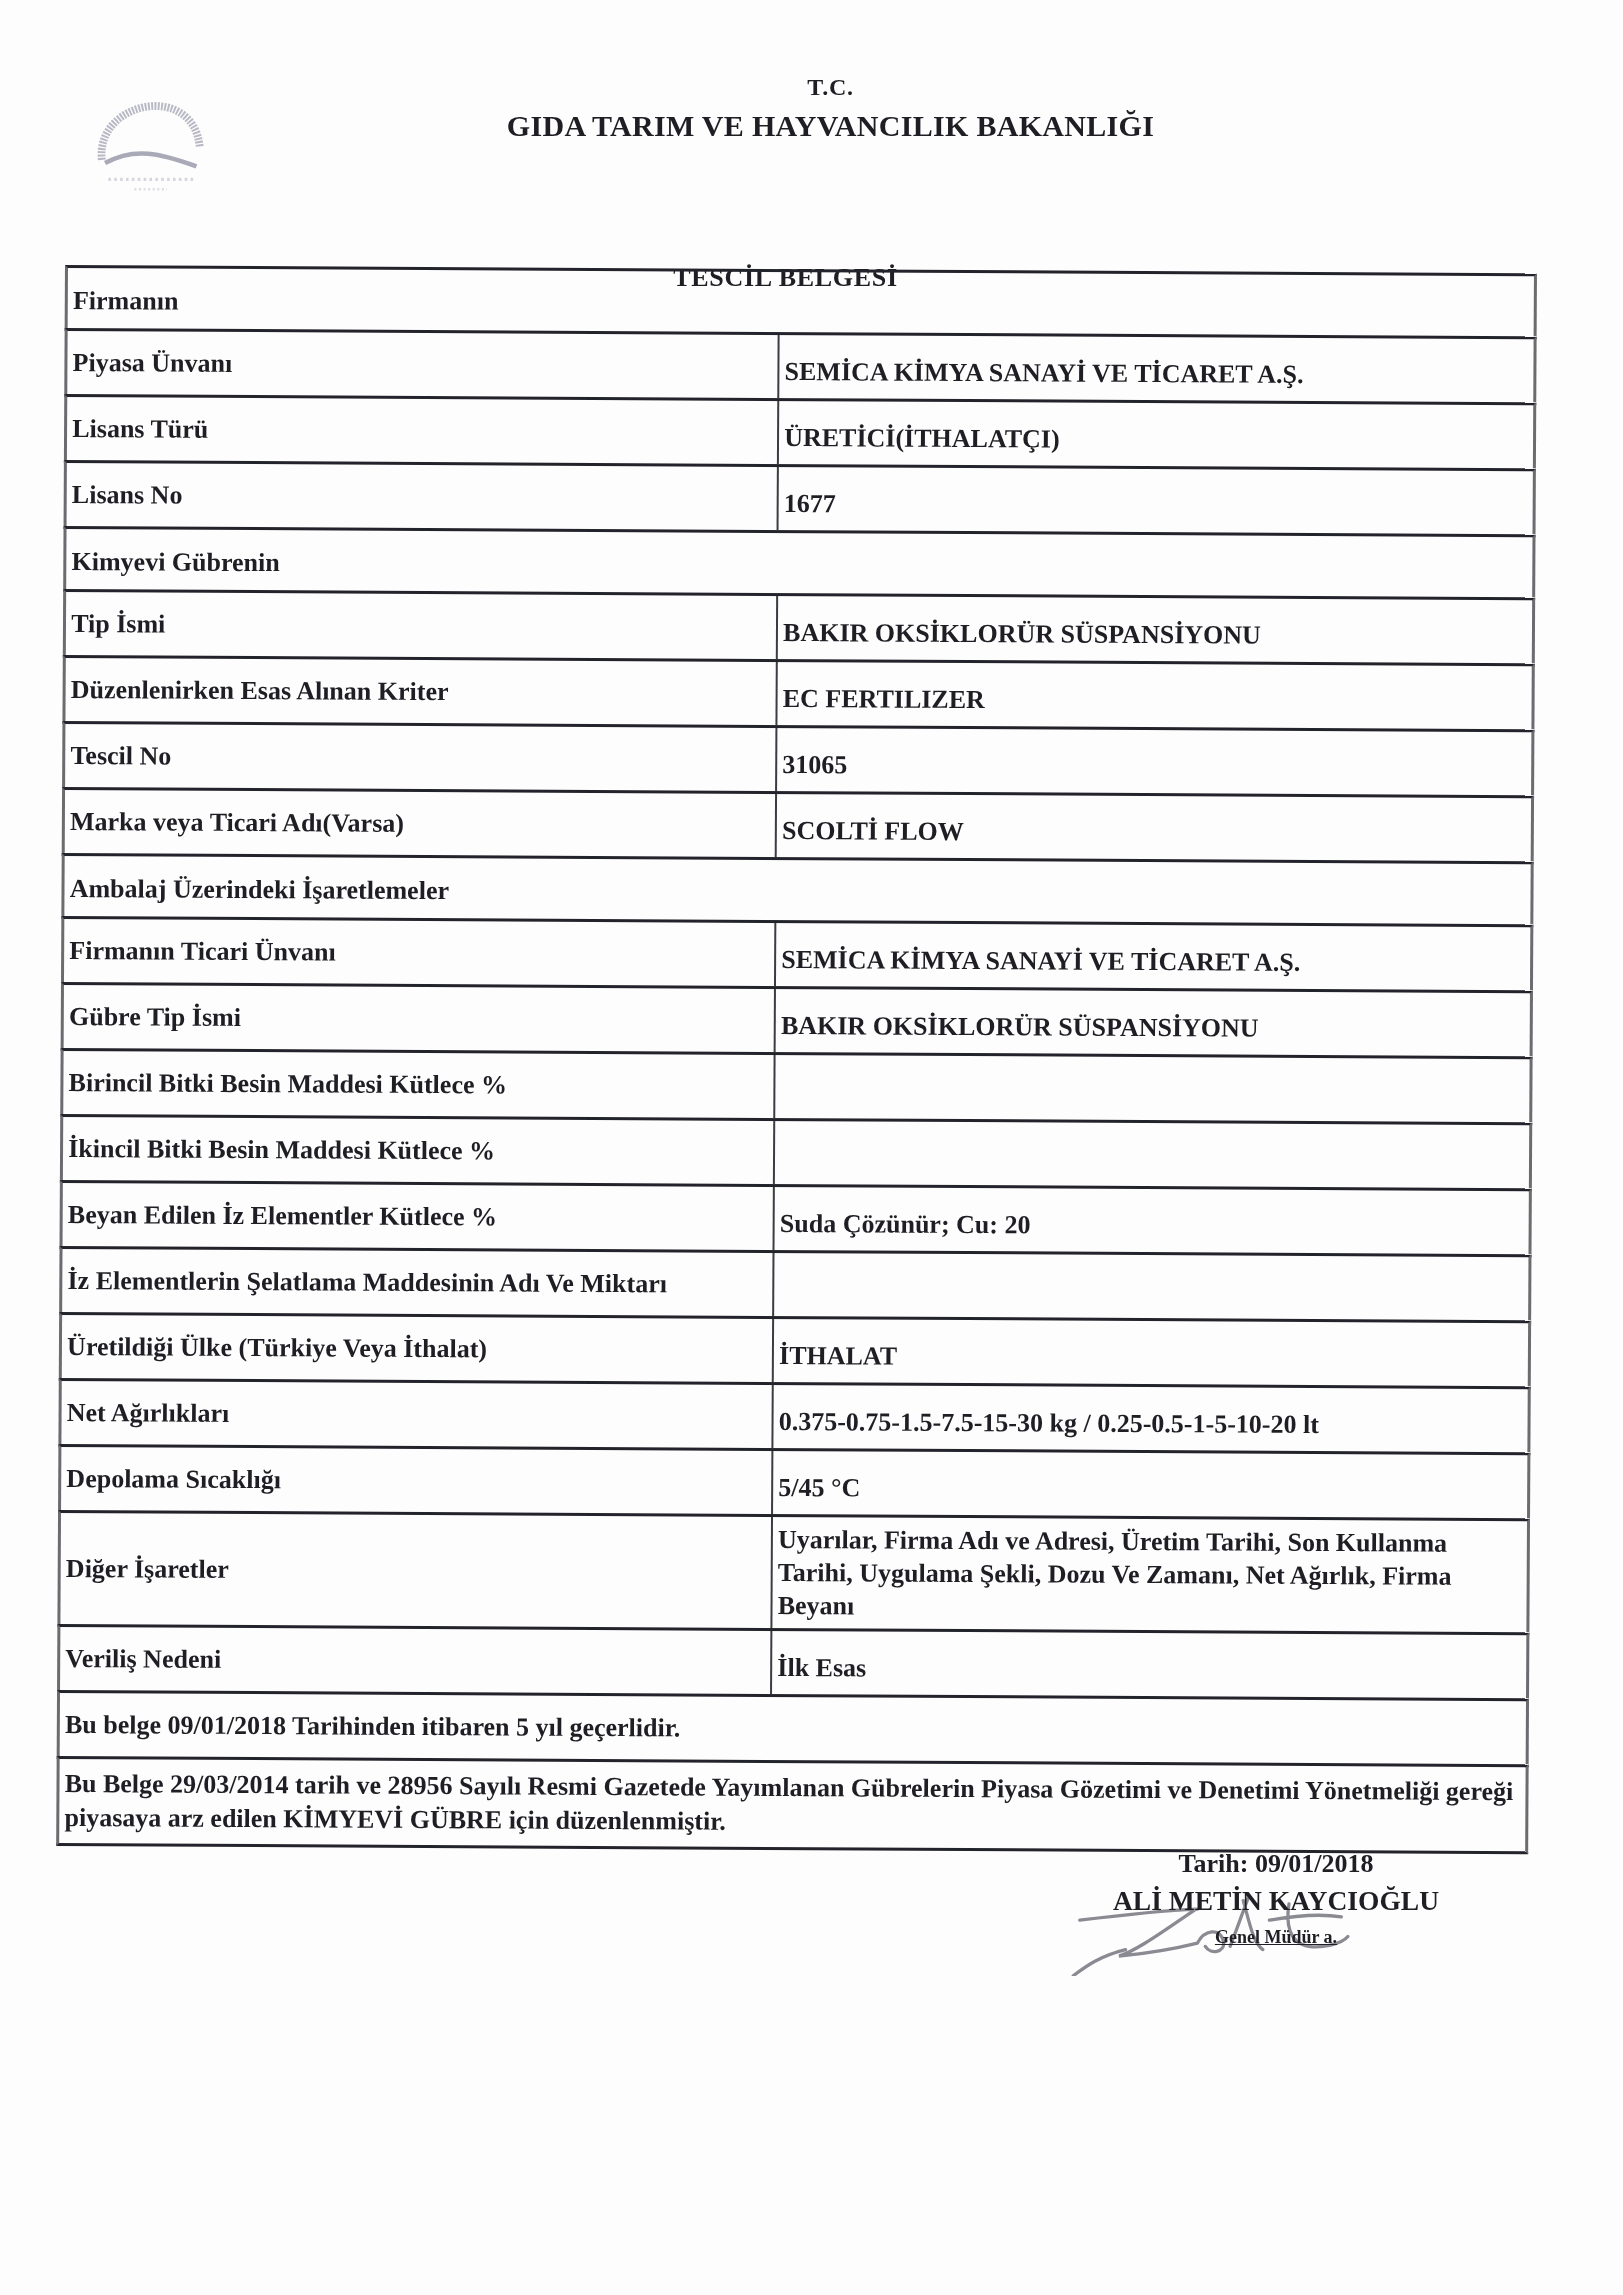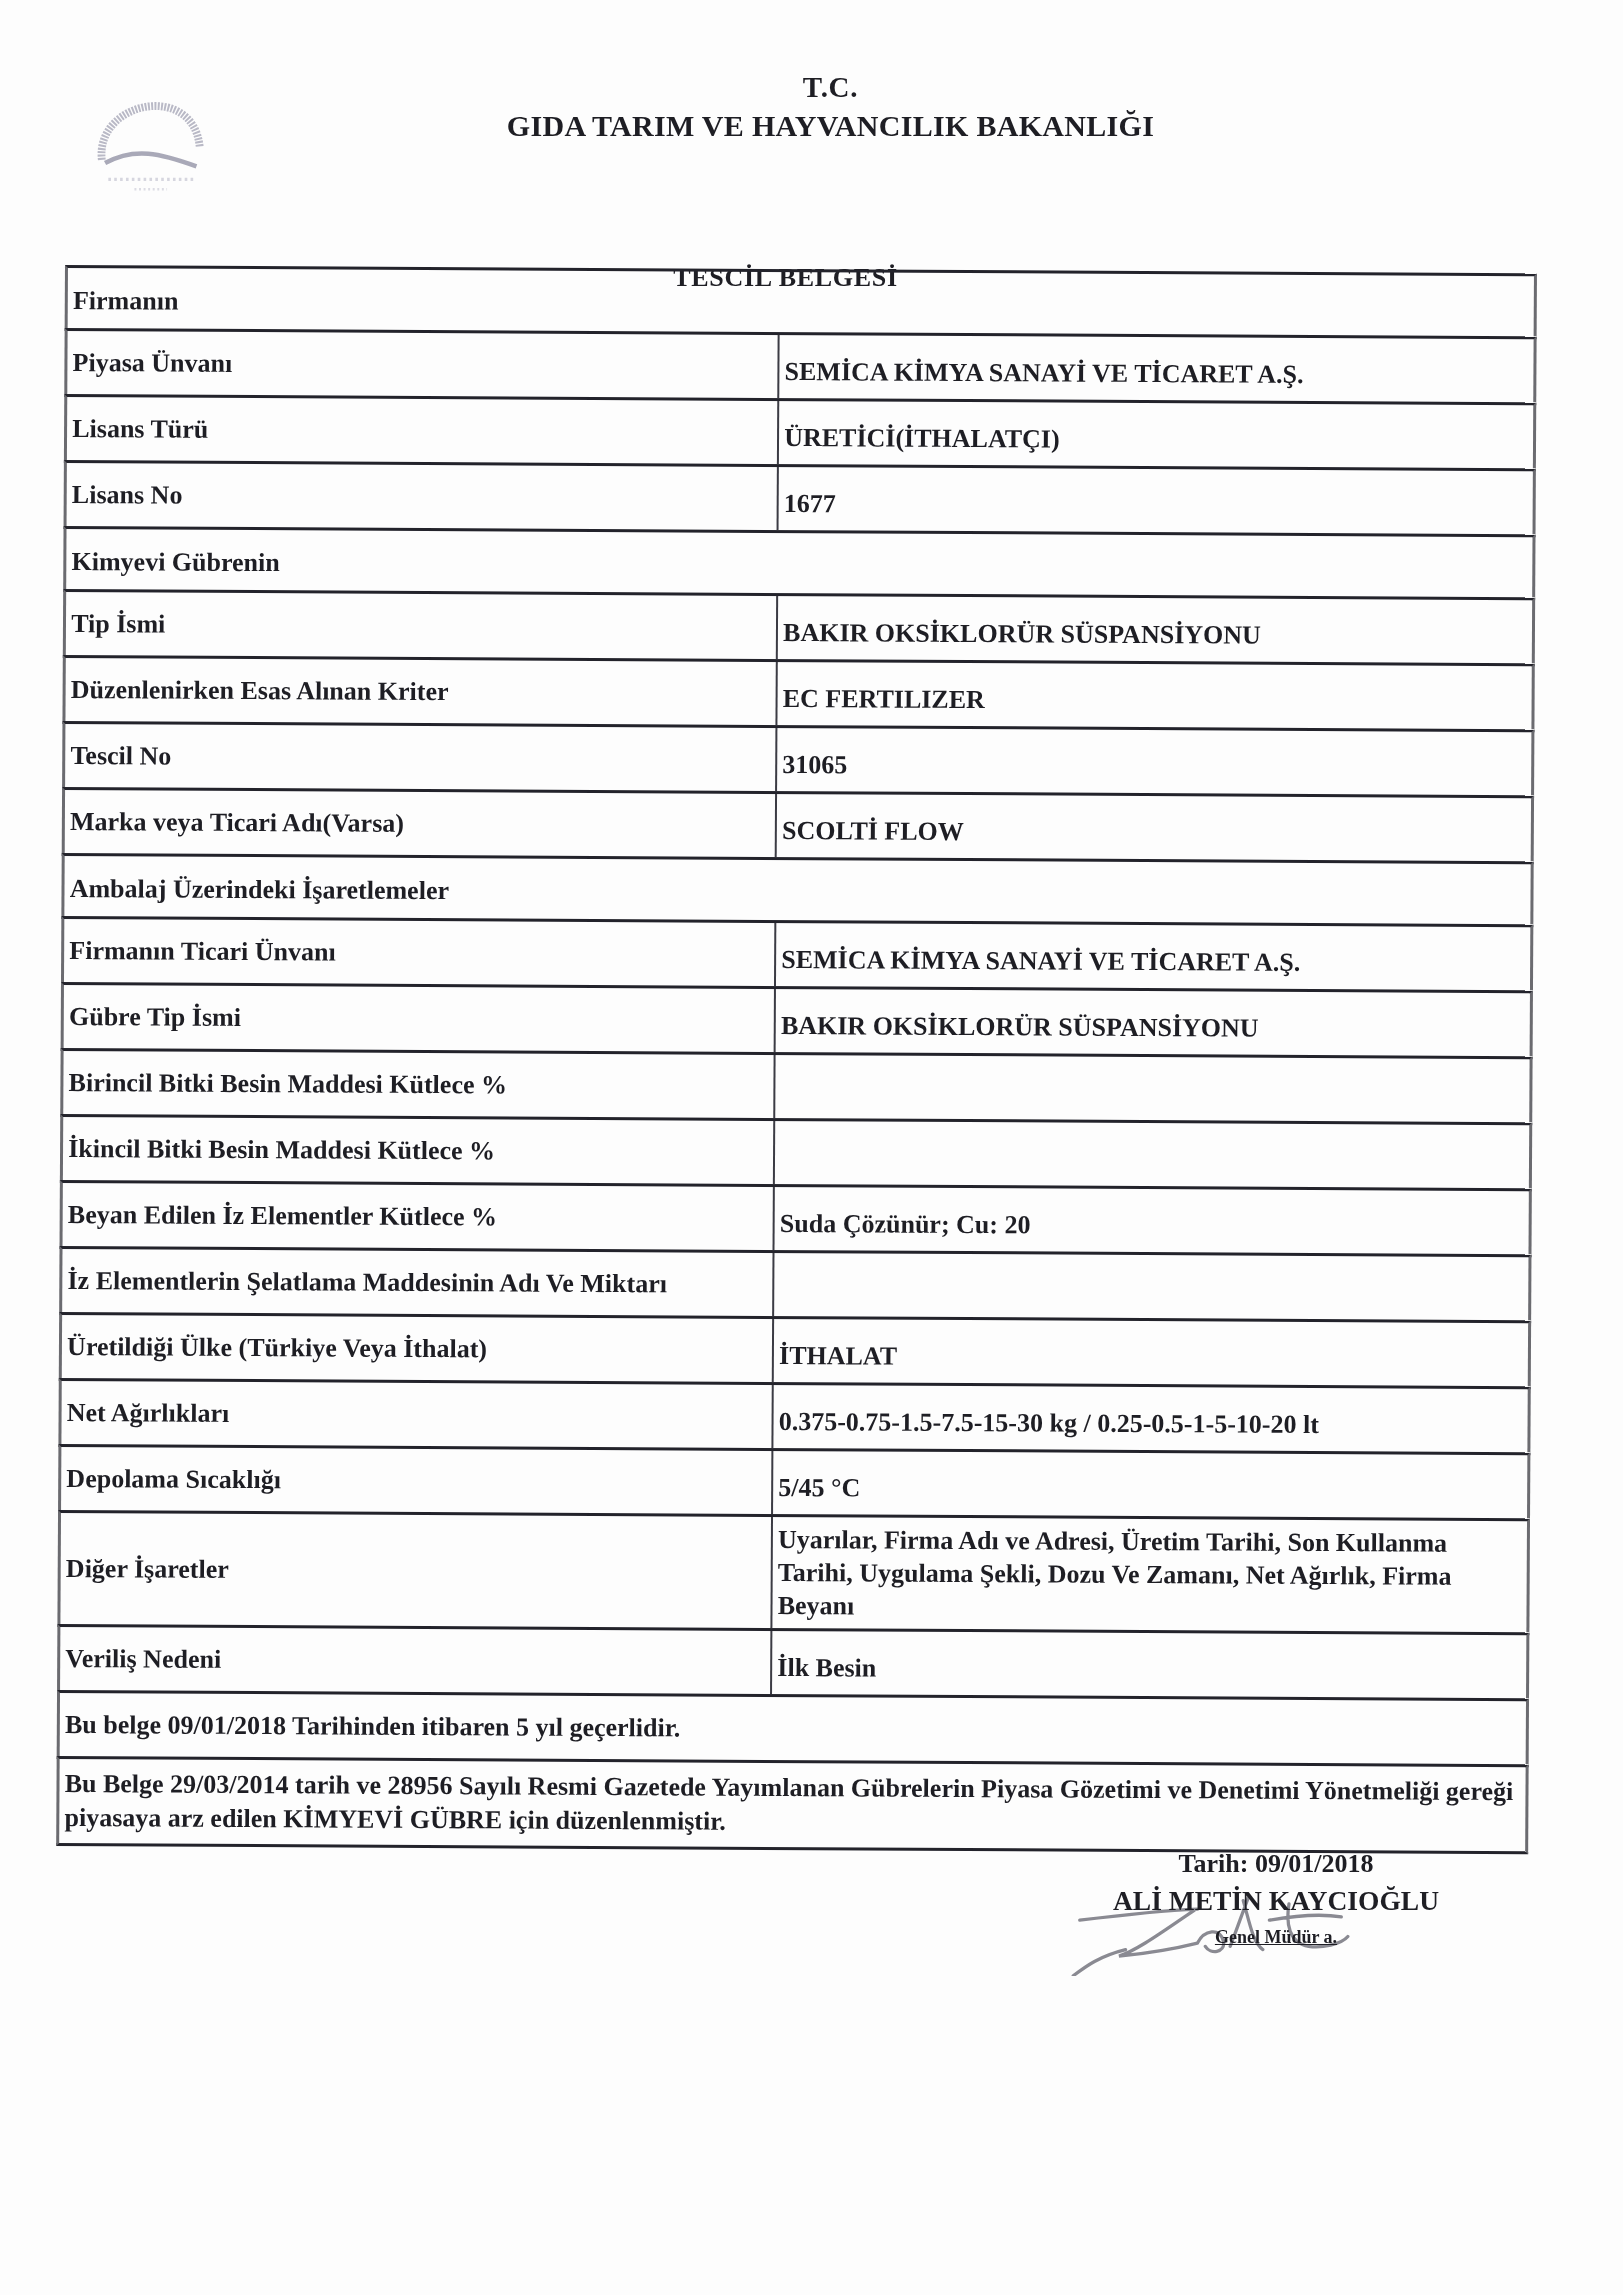--- a/index.html
+++ b/index.html
@@ -8,21 +8,21 @@
     font-family: "Liberation Serif", "DejaVu Serif", serif;
     color: #1e1e24;
   }
   .page { position: absolute; left: 0; top: 0; width: 1623px; height: 2295px; background: #fdfdfd; }
 
   
   .logo { position: absolute; left: 82px; top: 75px; width: 131px; height: 124px; }
 
   
   .header { position: absolute; left: 366px; top: 69px; width: 929px; text-align: center; font-weight: bold; }
-  .header .tc { font-size: 29px; line-height: 37px; letter-spacing: 0.7px; }
+  .header .tc { font-size: 24px; line-height: 37px; letter-spacing: 0.7px; }
   .header .ministry { font-size: 30px; line-height: 39px; letter-spacing: 0.3px; }
   .header .directorate { font-size: 27.5px; line-height: 37px; }
   .doc-title { position: absolute; left: 589px; top: 219px; width: 393px; text-align: center;
     font-weight: bold; font-size: 26px; letter-spacing: 0.7px; margin-top: 44px; }
 
   
   .tbl { position: absolute; left: 65px; top: 265px; width: 1472px; transform: rotate(0.32deg); transform-origin: 0 0; }
   .row { position: relative; display: flex; border-top: 3.3px solid #23232b; border-left: 3.3px solid #6b6b70; border-right: 3.3px solid #6b6b70; }
   .row:last-child { border-bottom: 3.3px solid #23232b; }
   .cell { font-weight: bold; font-size: 26px; line-height: 34px; padding: 0 5.2px; box-sizing: border-box; }
@@ -210,21 +210,21 @@
         </div>
       <div class="cell val multi">
           <span>Uyarılar, Firma Adı ve Adresi, Üretim Tarihi, Son Kullanma Tarihi, Uygulama Şekli, Dozu Ve Zamanı, Net Ağırlık, Firma Beyanı</span>
         </div>
     </div>
     <div class="row h-std">
       <div class="cell lbl">
           <span>Veriliş Nedeni</span>
         </div>
       <div class="cell val">
-          <span>İlk Besin</span>
+          <span>İlk Esas</span>
         </div>
     </div>
 
     <div class="row h-std">
       <div class="cell full">Bu belge 09/01/2018 Tarihinden itibaren 5 yıl geçerlidir.</div>
     </div>
     <div class="row h-big">
       <div class="cell full">Bu Belge 29/03/2014 tarih ve 28956 Sayılı Resmi Gazetede Yayımlanan Gübrelerin Piyasa Gözetimi ve Denetimi Yönetmeliği gereği piyasaya arz edilen KİMYEVİ GÜBRE için düzenlenmiştir.</div>
     </div>
   </div>

